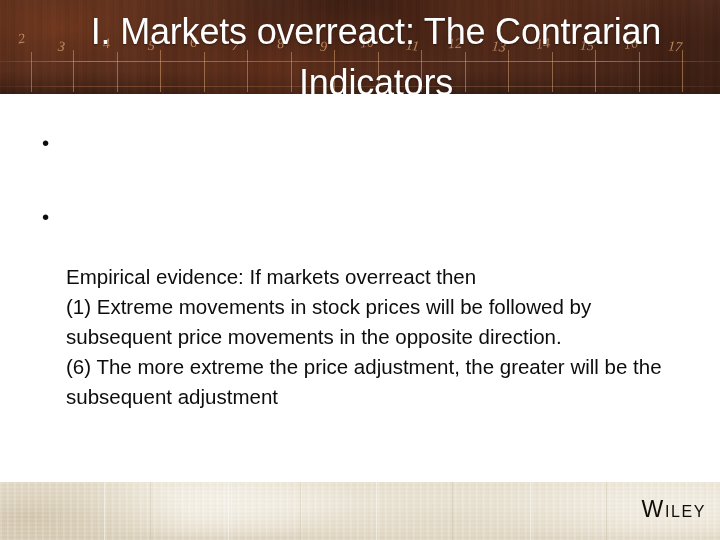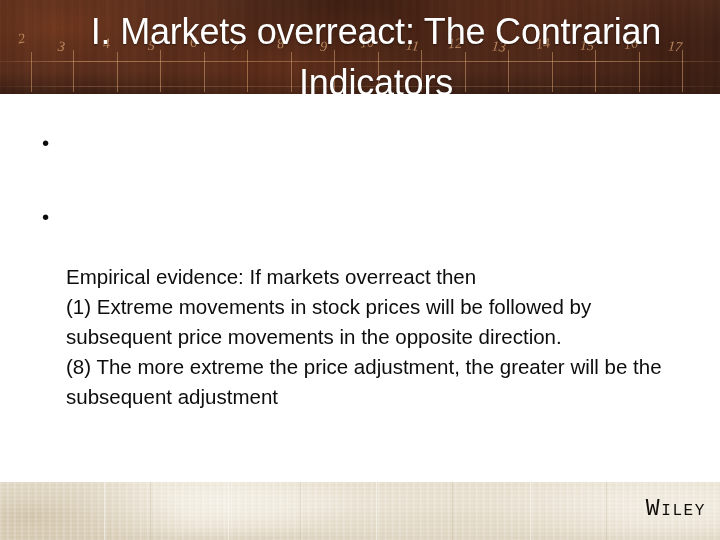--- a/index.html
+++ b/index.html
@@ -185,21 +185,21 @@
     top: 0; bottom: 0;
     width: 1px;
     background: rgba(255,255,255,.5);
   }
   .ftr-seam.dark { background: rgba(176,162,134,.22); }
   #wiley-logo {
     position: absolute;
     right: 14px;
     top: 16px;
     color: #100d08;
-    font-family: Liberation Mono, monospace;
+    font-family: Liberation Sans, sans-serif;
     font-size: 23px;
     font-variant: small-caps;
     letter-spacing: 1.6px;
     line-height: 1;
     white-space: nowrap;
   }
 </style>
 </head>
 <body>
 
@@ -255,21 +255,21 @@
     <div class="bullet-list">
 
       <div class="bullet-item">
         <span class="bullet-dot">•</span>
       </div>
 
       <div class="bullet-item">
         <span class="bullet-dot">•</span>
         <span>Empirical evidence: If markets overreact then
 (1) Extreme movements in stock prices will be followed by subsequent price movements in the opposite direction.
-(8) The more extreme the price adjustment, the greater will be the subsequent adjustment</span>
+(6) The more extreme the price adjustment, the greater will be the subsequent adjustment</span>
       </div>
 
     </div>
   </div>
 
   <div id="footer-band">
     <div class="ftr-tex ftr-tex-a"></div>
     <div class="ftr-tex ftr-tex-b"></div>
     <div class="ftr-tex ftr-tex-c"></div>
 

